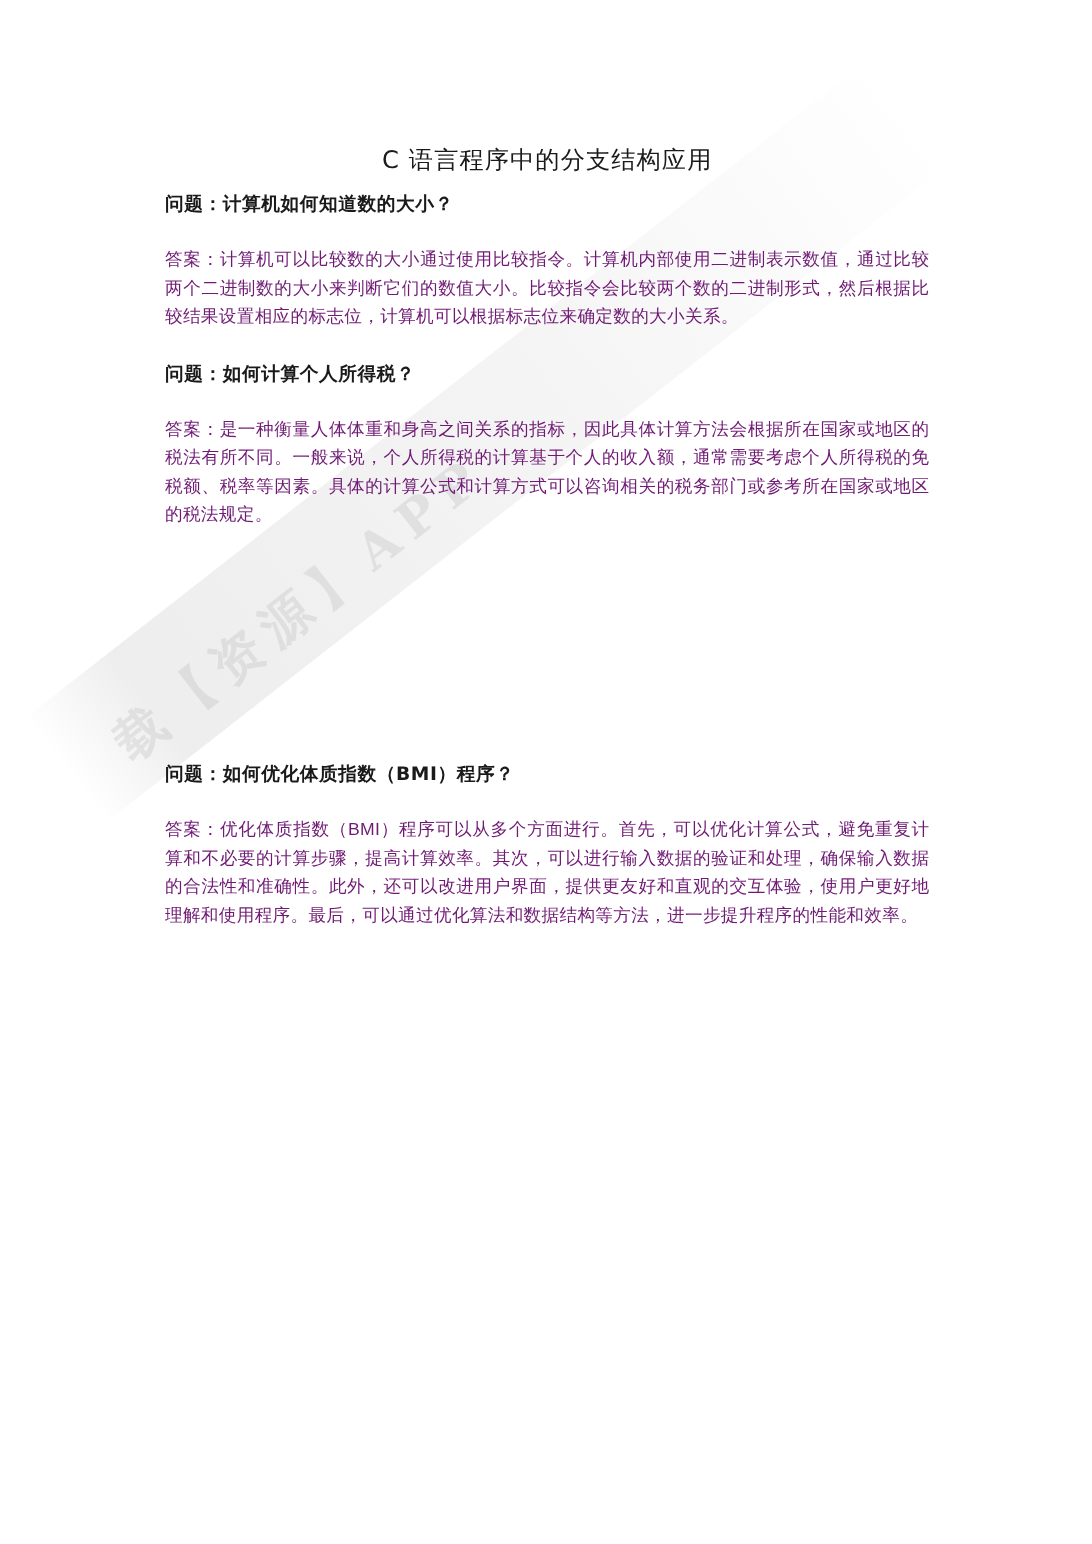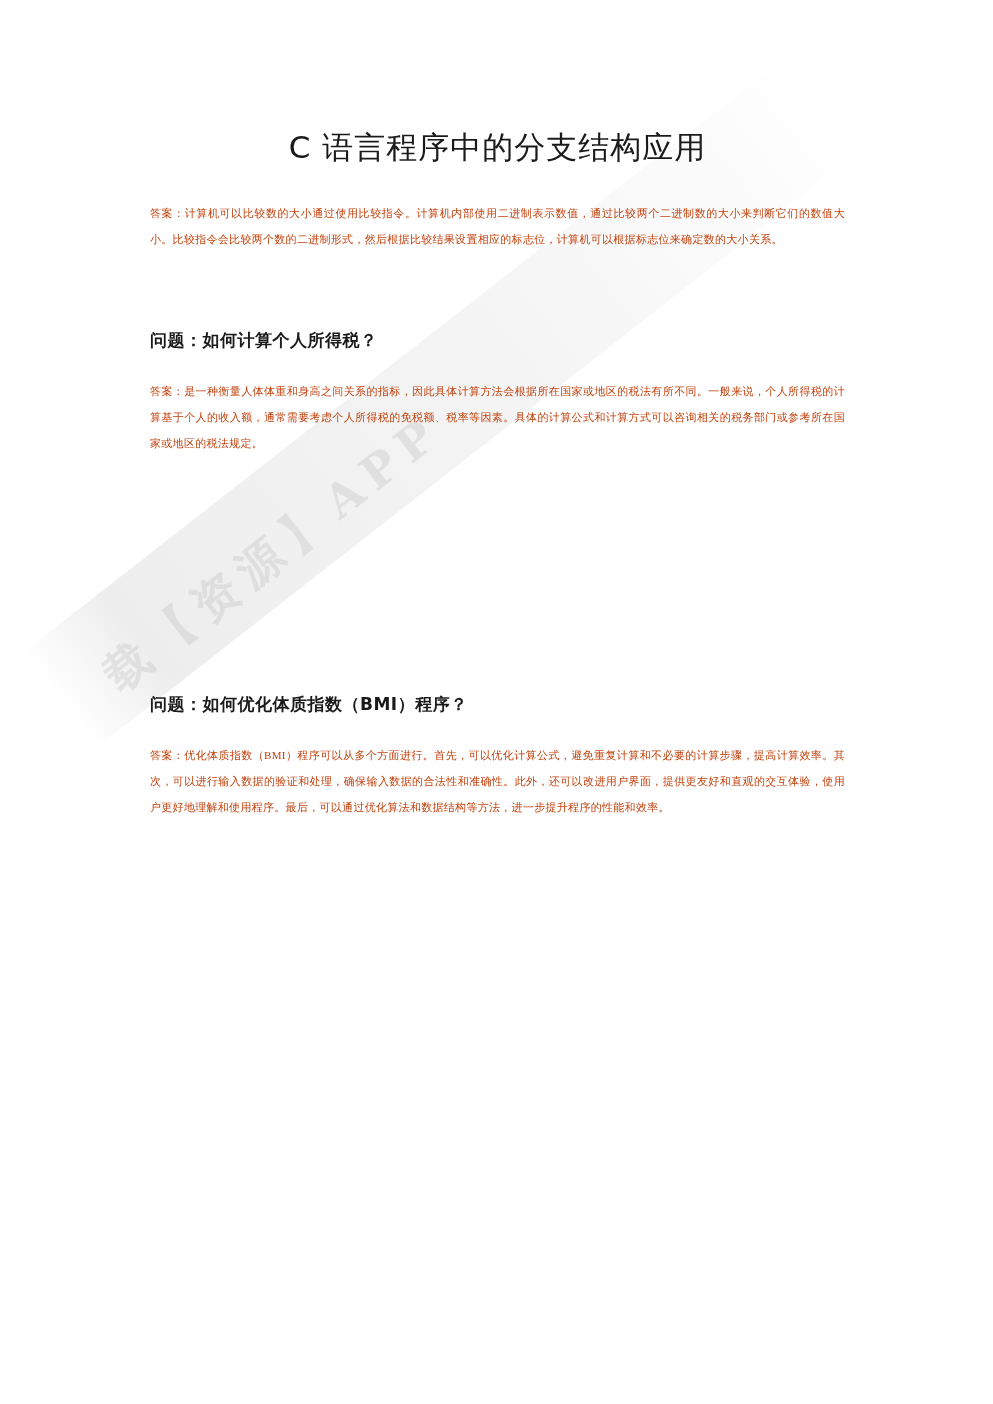--- a/index.html
+++ b/index.html
@@ -12,43 +12,44 @@
   }
   .watermark-text {
     position: absolute; left: 110px; top: 650px; width: 900px;
     transform: rotate(-38deg); transform-origin: left center;
     font-family: "DejaVu Serif", serif; font-size: 46px; font-weight: bold;
     color: rgba(180,180,180,0.28); letter-spacing: 10px; white-space: nowrap;
     pointer-events: none;
   }
   .page { position: absolute; left: 150px; top: 128px; width: 695px; }
   .title {
-    text-align: center; font-size: 31px; font-weight: normal; letter-spacing: 1px;
+    text-align: center; font-size: 22px; font-weight: normal; letter-spacing: 1px;
     margin: 0 0 4px 0; height: 38px; line-height: 38px;
   }
   .question {
     font-size: 17px; font-weight: bold; margin: 0; line-height: 24px; letter-spacing: 0.5px;
   }
   .answer {
-    font-family: Liberation Serif, serif; font-size: 11px; line-height: 26px;
-    margin: 0; text-align: justify; letter-spacing: 0.3px; color: #c2410c;
+    font-family: Liberation Sans, sans-serif; font-size: 16px; line-height: 26px;
+    margin: 0; text-align: justify; letter-spacing: 0.3px; color: #701a75;
   }
   .qa { position: absolute; left: 0; width: 695px; }
   .qa .answer { margin-top: 26px; }
 </style>
 </head>
 <body>
 
 <div class="watermark"></div>
 <div class="watermark-text">载【资源】APP</div>
 
 <div class="page">
   <h1 class="title">C 语言程序中的分支结构应用</h1>
 
   <div class="qa" style="top:46px;">
+    <p class="question">问题：计算机如何知道数的大小？</p>
     <p class="answer">答案：计算机可以比较数的大小通过使用比较指令。计算机内部使用二进制表示数值，通过比较两个二进制数的大小来判断它们的数值大小。比较指令会比较两个数的二进制形式，然后根据比较结果设置相应的标志位，计算机可以根据标志位来确定数的大小关系。</p>
   </div>
 
   <div class="qa" style="top:200px;">
     <p class="question">问题：如何计算个人所得税？</p>
     <p class="answer">答案：是一种衡量人体体重和身高之间关系的指标，因此具体计算方法会根据所在国家或地区的税法有所不同。一般来说，个人所得税的计算基于个人的收入额，通常需要考虑个人所得税的免税额、税率等因素。具体的计算公式和计算方式可以咨询相关的税务部门或参考所在国家或地区的税法规定。</p>
   </div>
 
   <div class="qa" style="top:382px;">
   </div>

